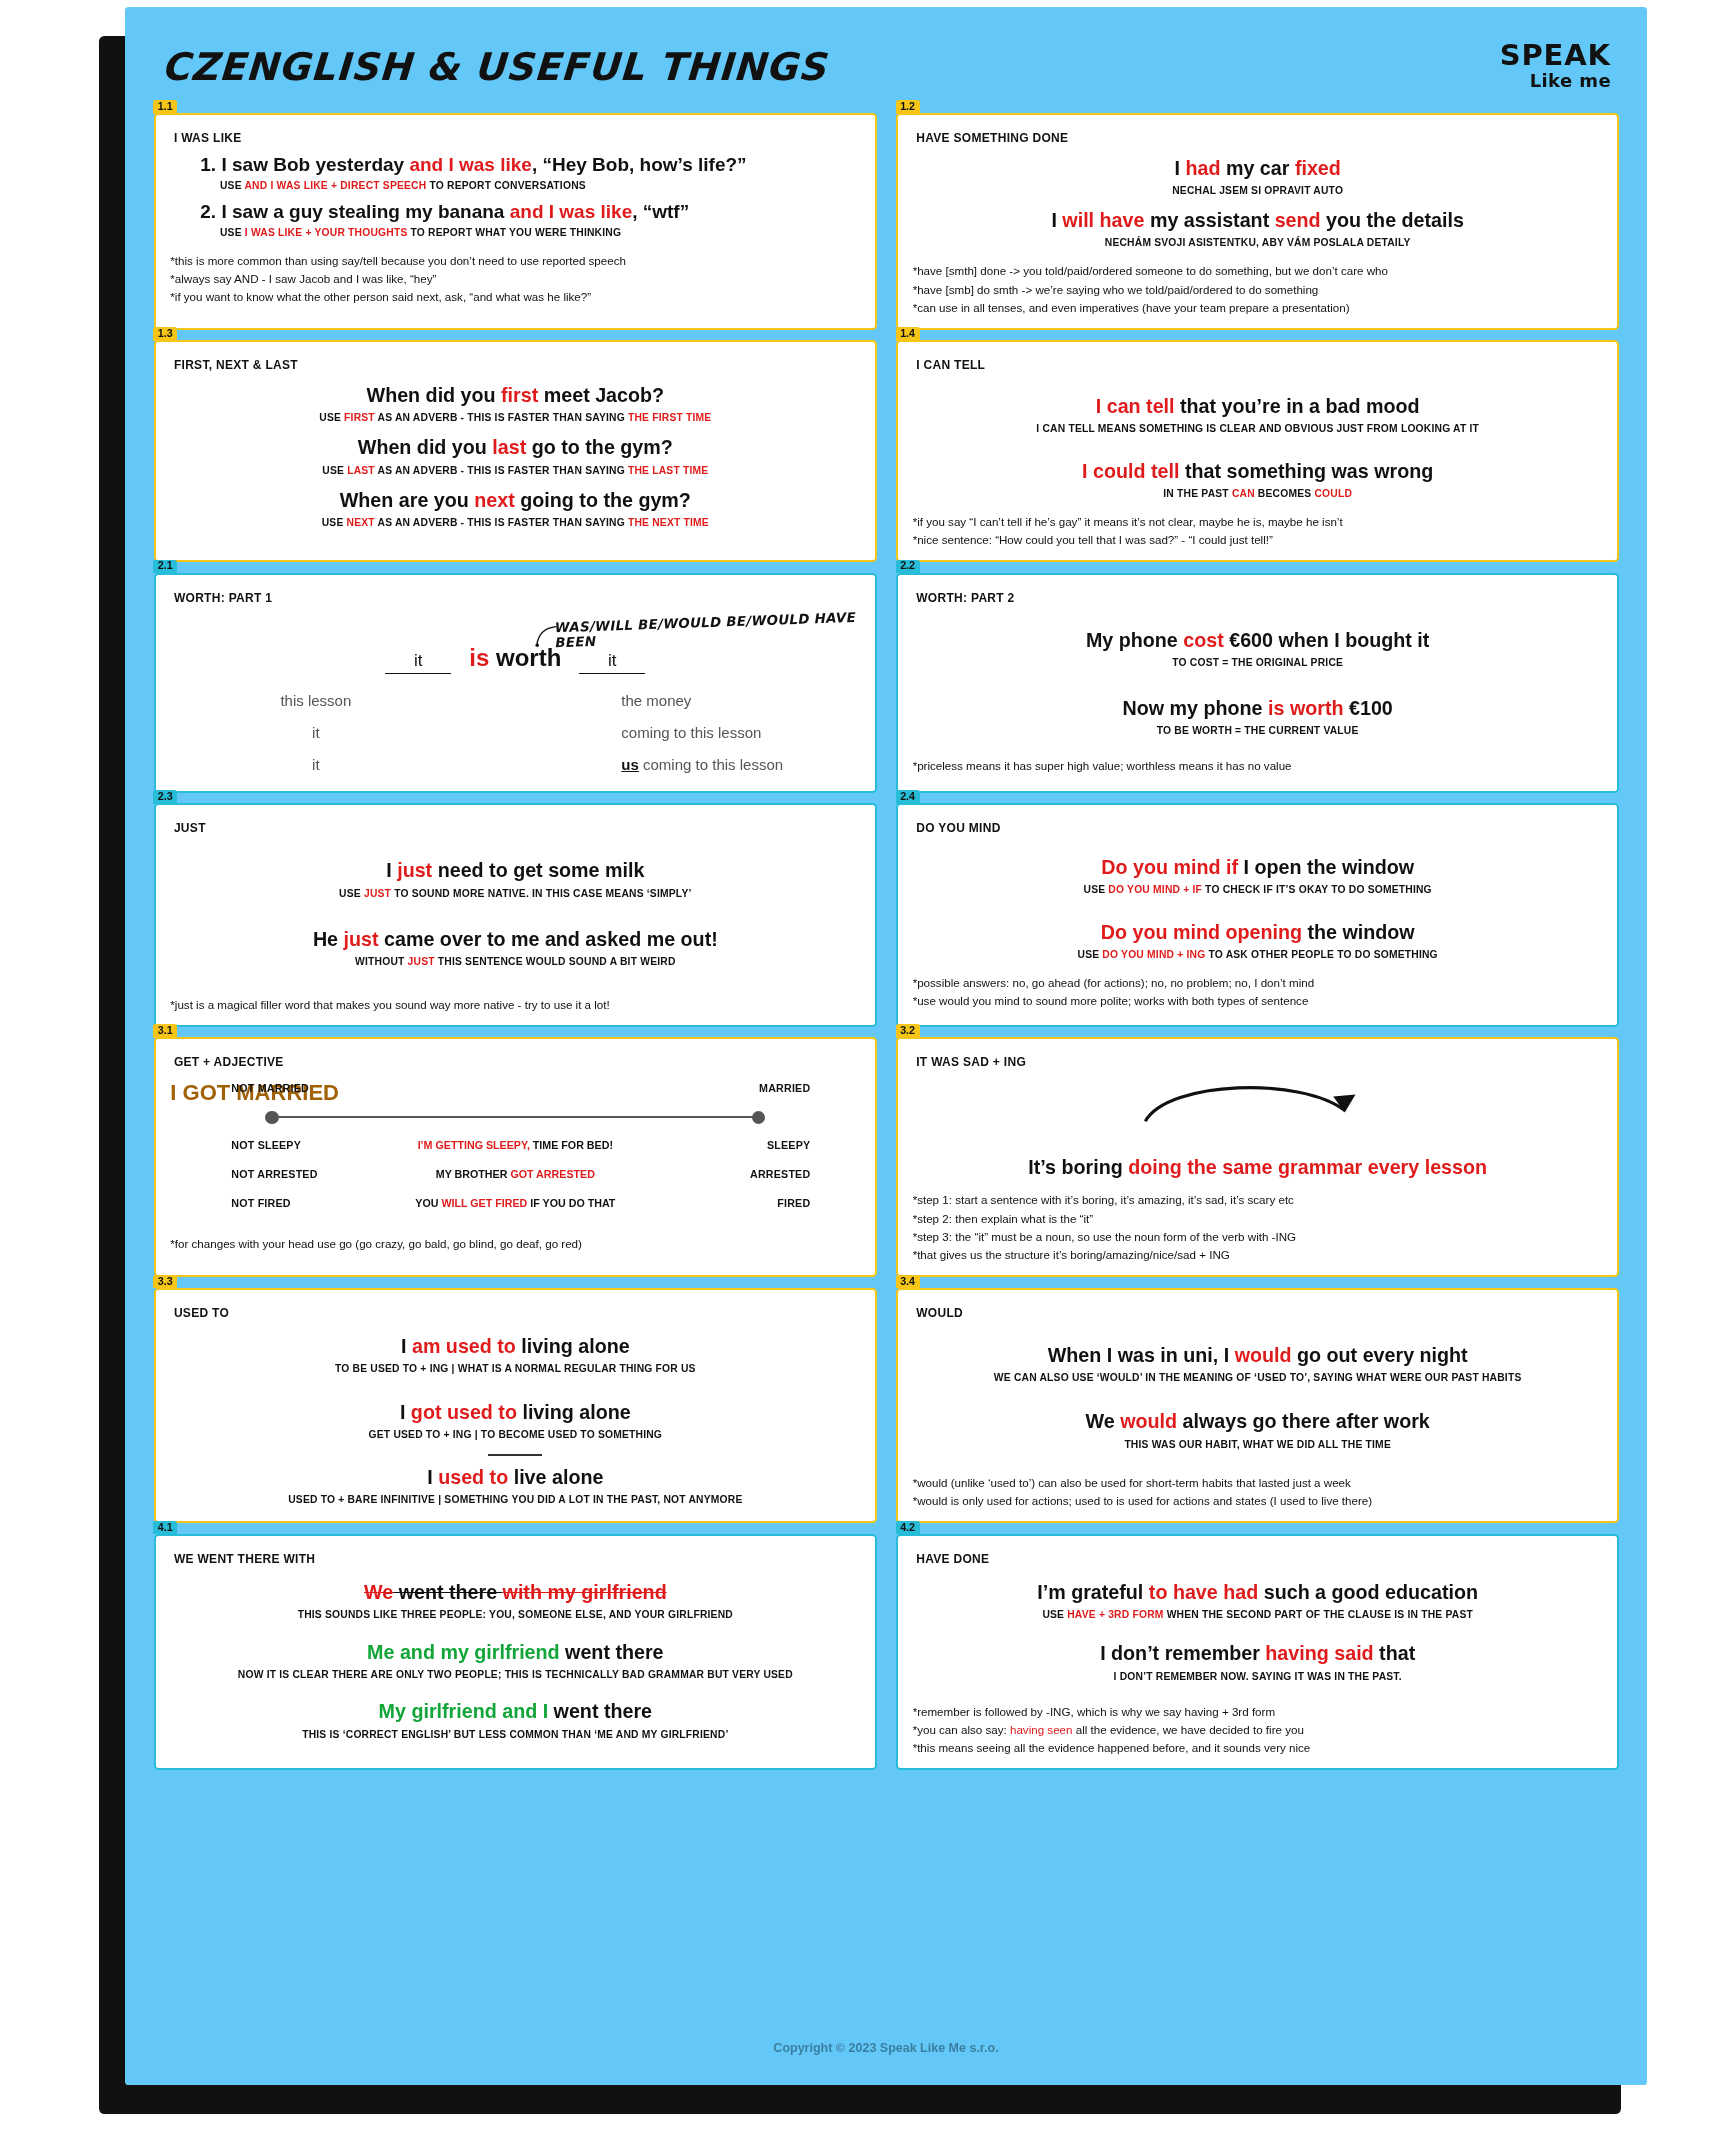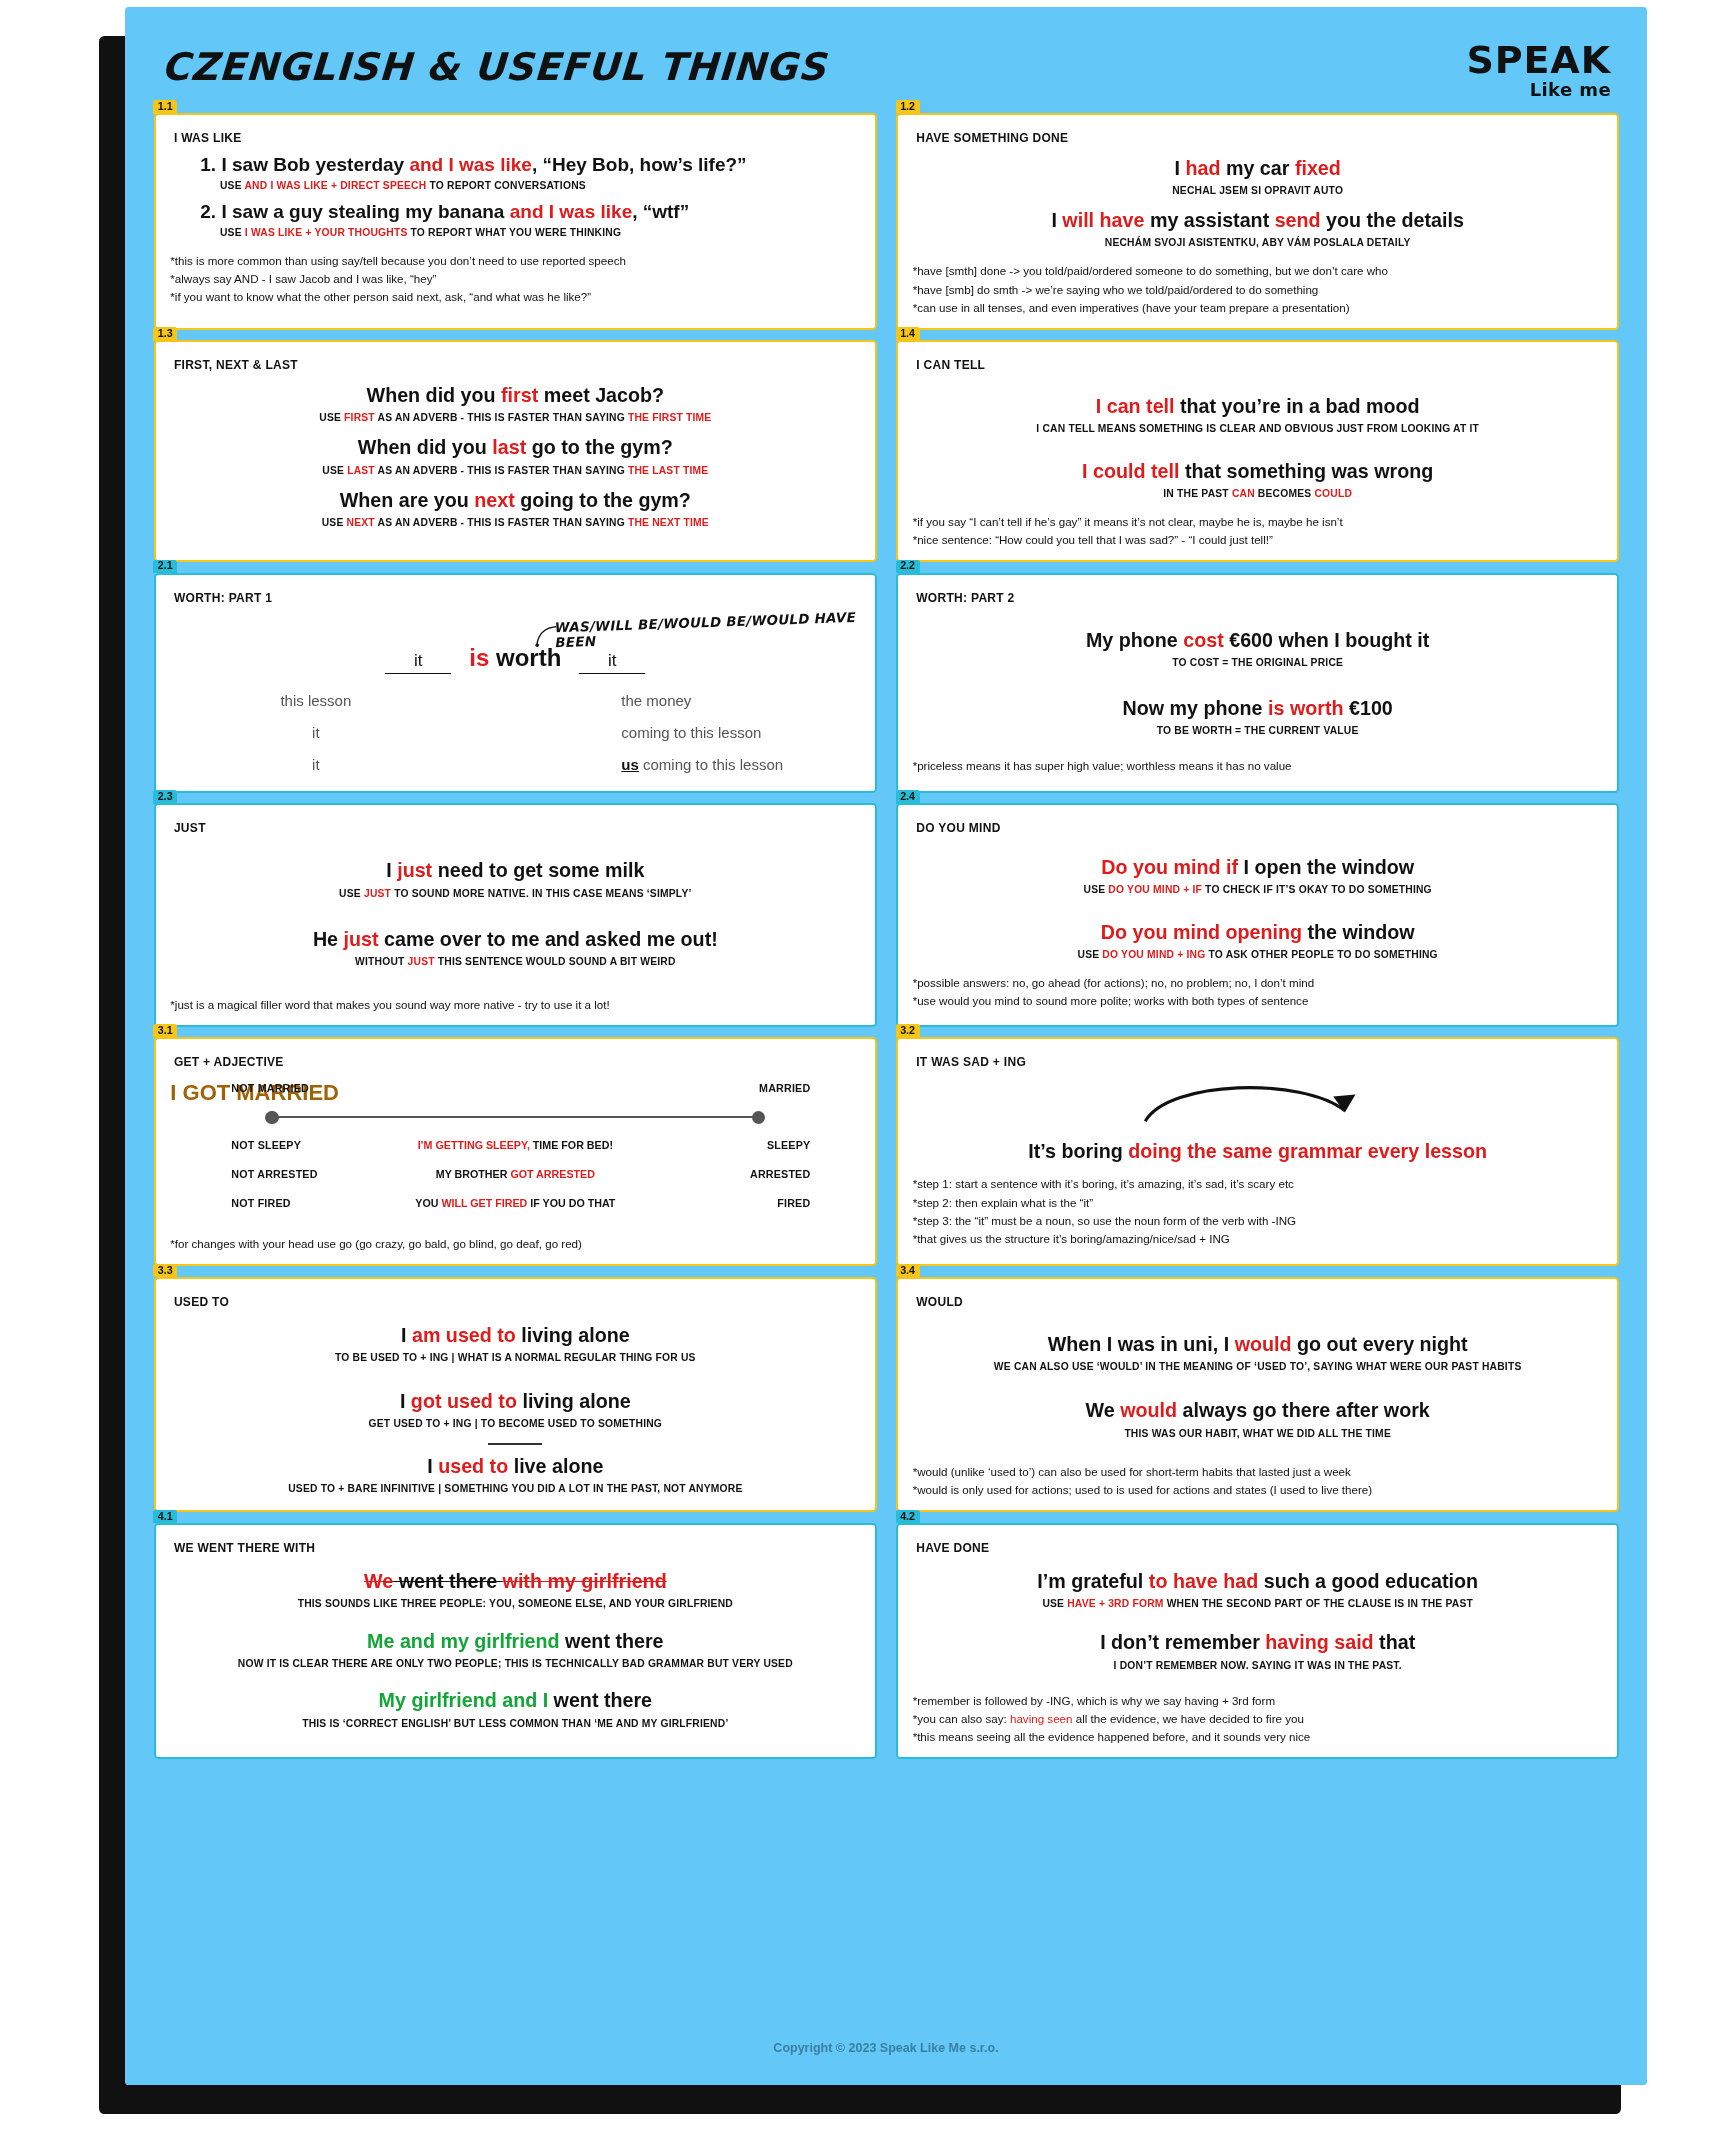--- a/index.html
+++ b/index.html
@@ -56,21 +56,21 @@
   .logo {
     position: absolute;
     right: 36px;
     top: 34px;
     text-align: right;
     line-height: 1;
   }
   .logo .l1 {
     font-family: "DejaVu Sans", sans-serif;
     font-weight: bold;
-    font-size: 38px;
+    font-size: 29px;
     color: #111111;
     letter-spacing: 0.9px;
   }
   .logo .l2 {
     font-family: "DejaVu Sans", sans-serif;
     font-weight: bold;
     font-size: 18px;
     color: #111111;
     letter-spacing: 0.4px;
     margin-top: 1.8px;
@@ -511,21 +511,21 @@
         <div class="card y">
           <div class="tag y">3.2</div>
           <div class="cardtitle">IT WAS SAD + ING</div>
           <div class="arc-wrap">
             <svg width="233" height="57" viewBox="0 0 260 64" style="display:block;margin:3.6px auto 0 auto">
               <path d="M4 52 C30 6, 180 2, 228 40" stroke="#111" stroke-width="3.5" fill="none"></path>
               <path d="M228 42 L215 24 L240 22 Z" fill="#111"></path>
             </svg>
           </div>
           <div class="body">
-            <div class="ex" style="margin-top:0">
+            <div class="ex" style="margin-top:16px">
               <span>It’s boring </span><span class="red">doing the same grammar every lesson</span>
             </div>
           </div>
           <div class="notes" style="margin-top:12px">
             <div>*step 1: start a sentence with it’s boring, it’s amazing, it’s sad, it’s scary etc</div>
             <div>*step 2: then explain what is the “it”</div>
             <div>*step 3: the “it” must be a noun, so use the noun form of the verb with -ING</div>
             <div>*that gives us the structure it’s boring/amazing/nice/sad + ING</div>
           </div>
         </div>

